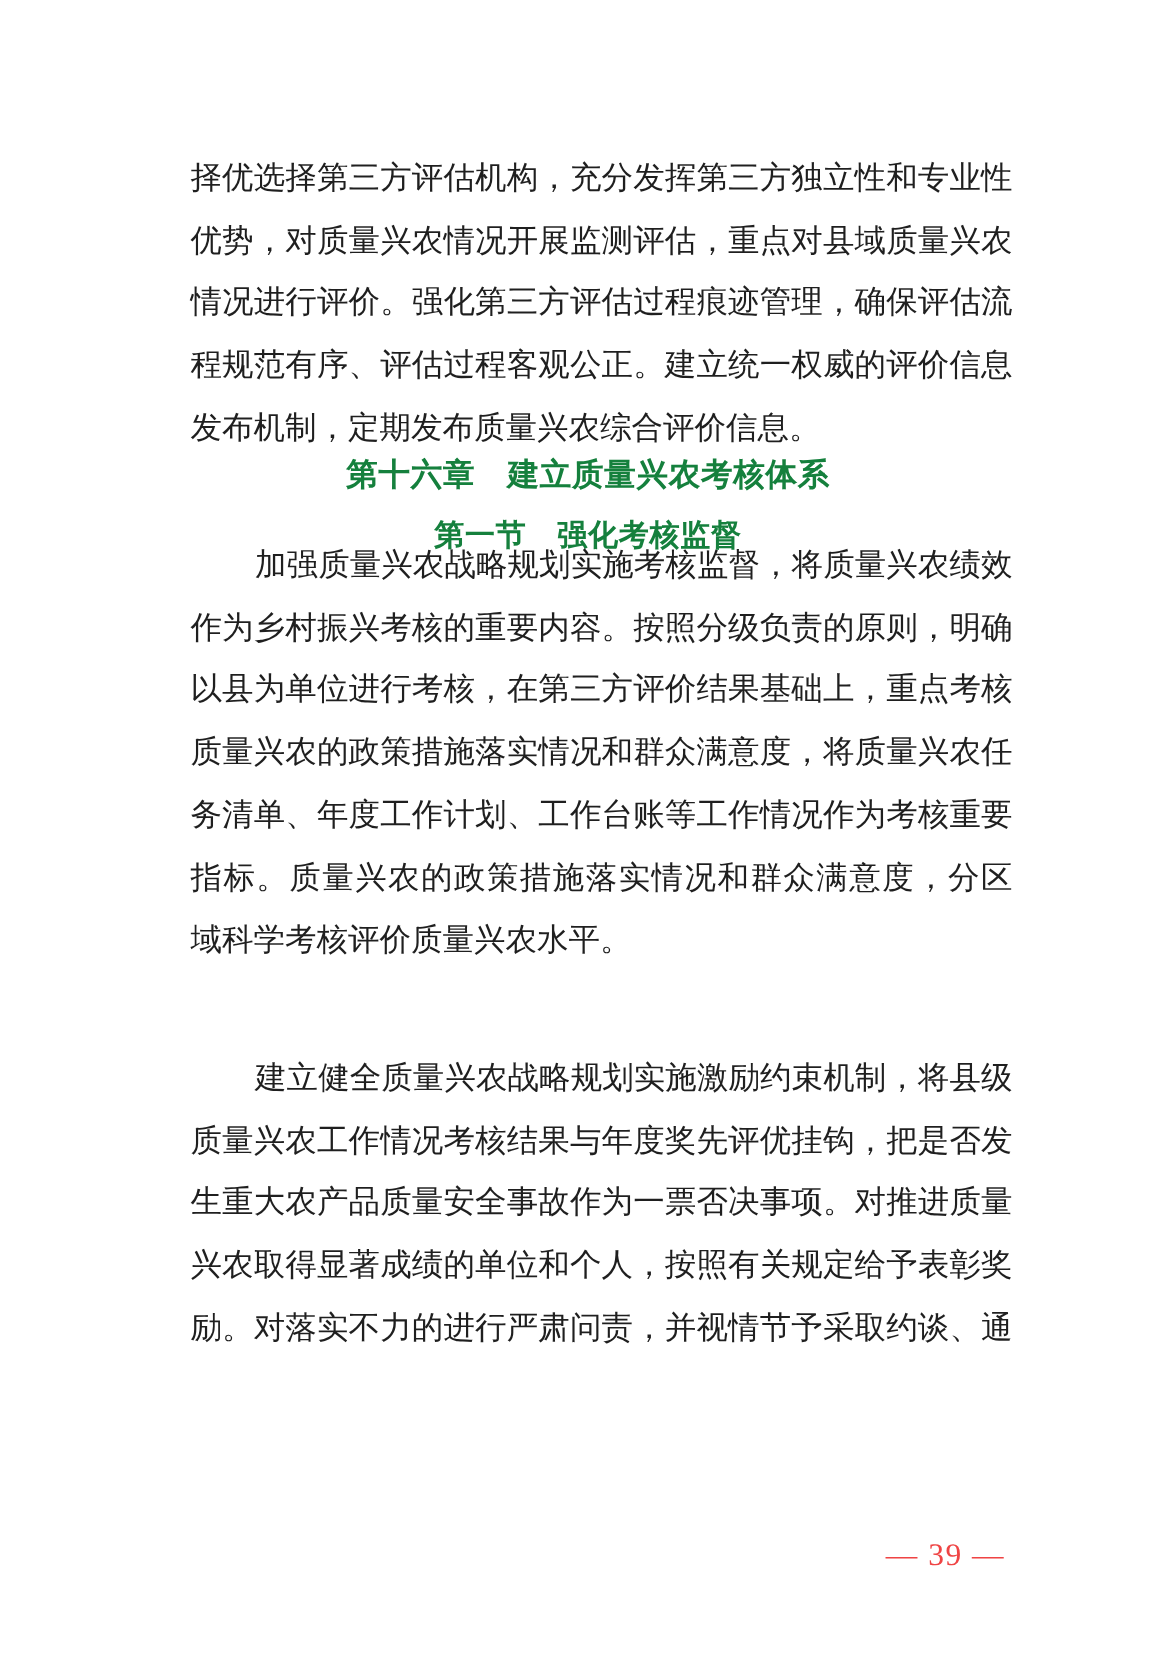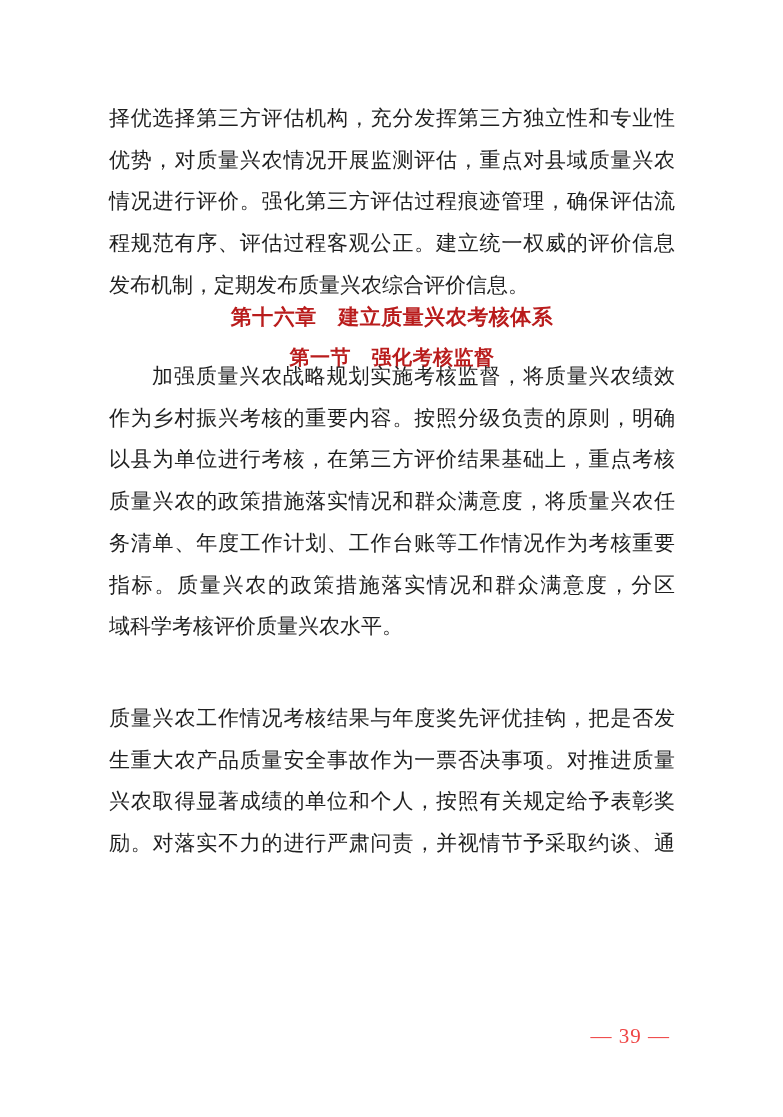--- a/index.html
+++ b/index.html
@@ -30,35 +30,36 @@
   }
   .paragraph {
     font-size: 21px;
     line-height: 41.7px;
   }
   .para-line {
     text-align: justify;
     text-align-last: justify;
     text-justify: inter-character;
     white-space: nowrap;
+    margin-left: 18px;
   }
   .para-line.last-line {
     text-align-last: left;
   }
   .para-line.indent-line {
     padding-left: 43px;
   }
   .chapter-heading, .section-heading {
     text-align: center;
     font-weight: bold;
     font-family: "Liberation Sans", "DejaVu Sans", sans-serif;
     font-size: 20px;
     line-height: 40px;
     letter-spacing: 0.5px;
-    color: #b91c1c;
+    color: #15803d;
   }
   .chapter-heading { font-size: 21px; }
   .page-footer {
     position: absolute;
     top: 1022px;
     right: 113px;
     font-size: 21px;
     line-height: 28px;
     color: #ef4444;
     letter-spacing: 1px;
@@ -81,20 +82,21 @@
       <div class="block paragraph" style="top: 356px;">
         <div class="para-line indent-line">加强质量兴农战略规划实施考核监督，将质量兴农绩效</div>
         <div class="para-line">作为乡村振兴考核的重要内容。按照分级负责的原则，明确</div>
         <div class="para-line">以县为单位进行考核，在第三方评价结果基础上，重点考核</div>
         <div class="para-line">质量兴农的政策措施落实情况和群众满意度，将质量兴农任</div>
         <div class="para-line">务清单、年度工作计划、工作台账等工作情况作为考核重要</div>
         <div class="para-line">指标。质量兴农的政策措施落实情况和群众满意度，分区</div>
         <div class="para-line last-line">域科学考核评价质量兴农水平。</div>
       </div>
       <div class="block paragraph" style="top: 698px;">
+        <div class="para-line indent-line">建立健全质量兴农战略规划实施激励约束机制，将县级</div>
         <div class="para-line">质量兴农工作情况考核结果与年度奖先评优挂钩，把是否发</div>
         <div class="para-line">生重大农产品质量安全事故作为一票否决事项。对推进质量</div>
         <div class="para-line">兴农取得显著成绩的单位和个人，按照有关规定给予表彰奖</div>
         <div class="para-line">励。对落实不力的进行严肃问责，并视情节予采取约谈、通</div>
       </div>
     </div>
   <div class="page-footer">— 39 —</div>
 </div>
 
 </body></html>

